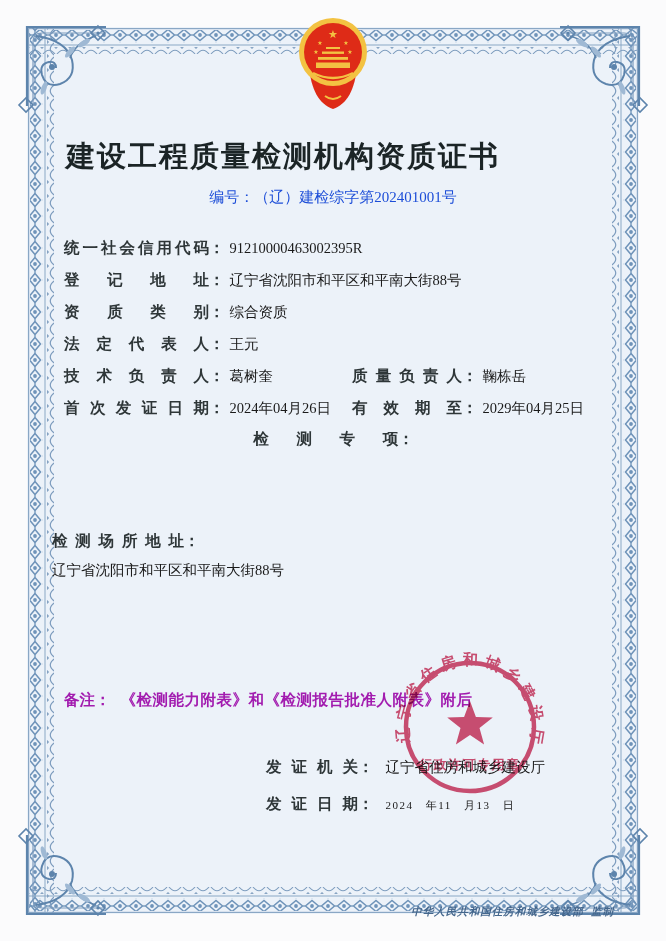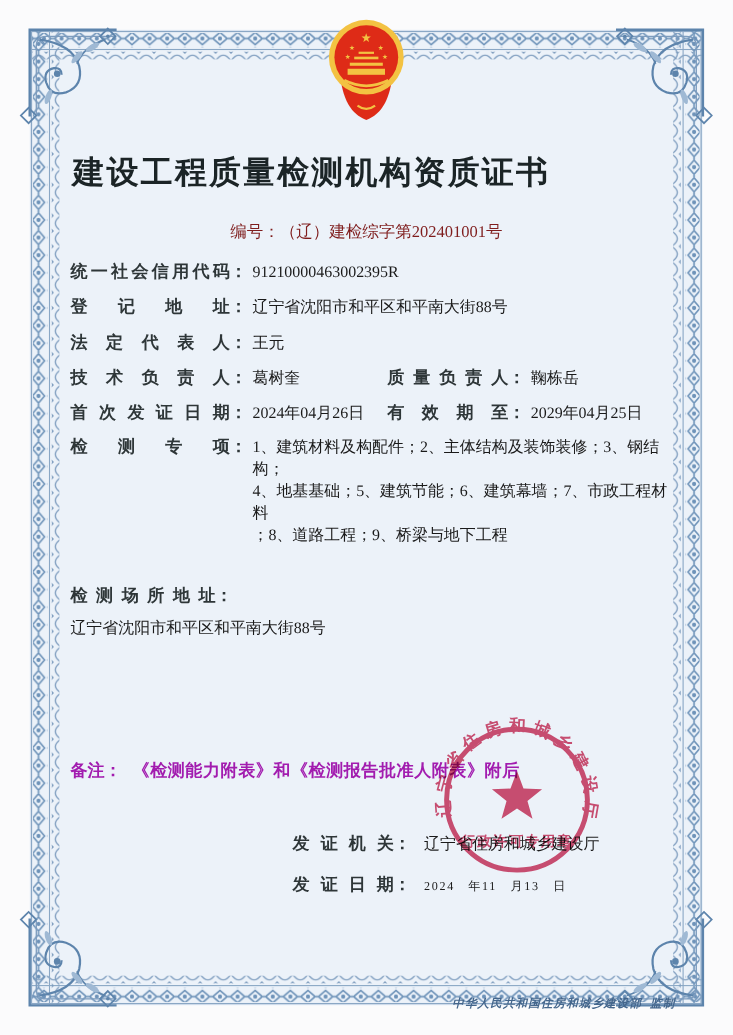--- a/index.html
+++ b/index.html
@@ -4,36 +4,36 @@
 <style>
   html,body{margin:0;padding:0;background:#fbfbfc;}
   .page{position:relative;width:666px;height:941px;background:#fbfbfc;overflow:hidden;
         font-family:"Liberation Sans",sans-serif;}
   .border-svg{position:absolute;left:0;top:0;z-index:0;}
   .content{position:absolute;left:0;top:0;width:666px;height:941px;z-index:1;}
   .emblem{position:absolute;left:297px;top:14px;z-index:2;}
   .title{position:absolute;left:0;top:137px;width:566px;text-align:center;
          font-size:29px;font-weight:700;letter-spacing:2px;color:#1b2426;}
   .certno{position:absolute;left:0;top:188px;width:666px;text-align:center;
-          font-family:"Liberation Serif",serif;font-size:15px;color:#7f1d1d;margin-top:13px;}
+          font-family:"Liberation Serif",serif;font-size:15px;color:#1d4ed8;}
   .fields{position:absolute;left:64px;top:232px;width:544px;}
   .frow{min-height:32px;line-height:32px;white-space:nowrap;}
   .lab{display:inline-block;vertical-align:top;text-align:justify;text-align-last:justify;
        font-weight:700;font-size:15.5px;color:#2e3638;}
   .lab-main{width:145px;}
   .lab-sec{width:110px;}
   .lab-4{width:92px;}
   .colon{font-weight:700;font-size:15.5px;color:#2e3638;margin-right:5px;}
   .val{font-family:"Liberation Serif",serif;font-size:14.5px;color:#1a1a1a;}
   .grp1{display:inline-block;width:288px;}
   .spec-row{display:flex;align-items:flex-start;margin-top:5px;justify-content:center;}
   .spec-label{line-height:20px;flex:none;}
   .spec-lines{line-height:20px;white-space:normal;}
   .spec-lines div{font-family:"Liberation Serif",serif;font-size:14.5px;color:#1a1a1a;}
-  .site{position:absolute;left:64px;top:531px;}
+  .site{position:absolute;left:52px;top:531px;}
   .site .lab-site{display:inline-block;width:132px;text-align:justify;text-align-last:justify;
        font-weight:700;font-size:15.5px;color:#2e3638;}
   .site-val{margin-top:9px;font-family:"Liberation Serif",serif;font-size:14.5px;color:#1a1a1a;}
   .remark{position:absolute;left:64px;top:690px;font-weight:700;font-size:15.5px;color:#a21caf;}
   .remark .rv{margin-left:10px;letter-spacing:0.5px;}
   .issuer,.issuedate{position:absolute;left:266px;white-space:nowrap;}
   .issuer{top:757px;}
   .issuedate{top:794px;}
   .iss-val{font-family:"Liberation Serif",serif;font-size:14.5px;color:#1a1a1a;margin-left:7px;}
   .date-val{font-family:"Liberation Serif",serif;font-size:11px;color:#1a1a1a;margin-left:7px;
@@ -133,40 +133,38 @@
 
 
       <div class="frow">
         <span class="lab lab-main">统一社会信用代码</span><span class="colon">：</span><span class="val">91210000463002395R</span>
       </div>
 
       <div class="frow">
         <span class="lab lab-main">登记地址</span><span class="colon">：</span><span class="val">辽宁省沈阳市和平区和平南大街88号</span>
       </div>
 
+      <div class="frow">
+        <span class="lab lab-main">资质类别</span><span class="colon">：</span><span class="val">综合资质</span>
+      </div>
 
       <div class="frow">
         <span class="lab lab-main">法定代表人</span><span class="colon">：</span><span class="val">王元</span>
       </div>
 
       <div class="frow">
         <span class="grp1"><span class="lab lab-main">技术负责人</span><span class="colon">：</span><span class="val">葛树奎</span></span><span class="lab lab-sec">质量负责人</span><span class="colon">：</span><span class="val">鞠栋岳</span>
       </div>
 
       <div class="frow">
         <span class="grp1"><span class="lab lab-main">首次发证日期</span><span class="colon">：</span><span class="val">2024年04月26日</span></span><span class="lab lab-sec">有效期至</span><span class="colon">：</span><span class="val">2029年04月25日</span>
       </div>
 
       <div class="spec-row">
         <span class="spec-label"><span class="lab lab-main">检测专项</span><span class="colon">：</span></span>
-        <span class="spec-lines">
-          <div>1、建筑材料及构配件；2、主体结构及装饰装修；3、钢结构；</div>
-          <div>4、地基基础；5、建筑节能；6、建筑幕墙；7、市政工程材料</div>
-          <div>；8、道路工程；9、桥梁与地下工程</div>
-        </span>
       </div>
     </div>
 
     <div class="site">
       <div><span class="lab-site">检测场所地址</span><span class="colon">：</span></div>
       <div class="site-val">辽宁省沈阳市和平区和平南大街88号</div>
     </div>
 
     <div class="remark"><span>备注</span><span>：</span><span class="rv">《检测能力附表》和《检测报告批准人附表》附后</span></div>
 

